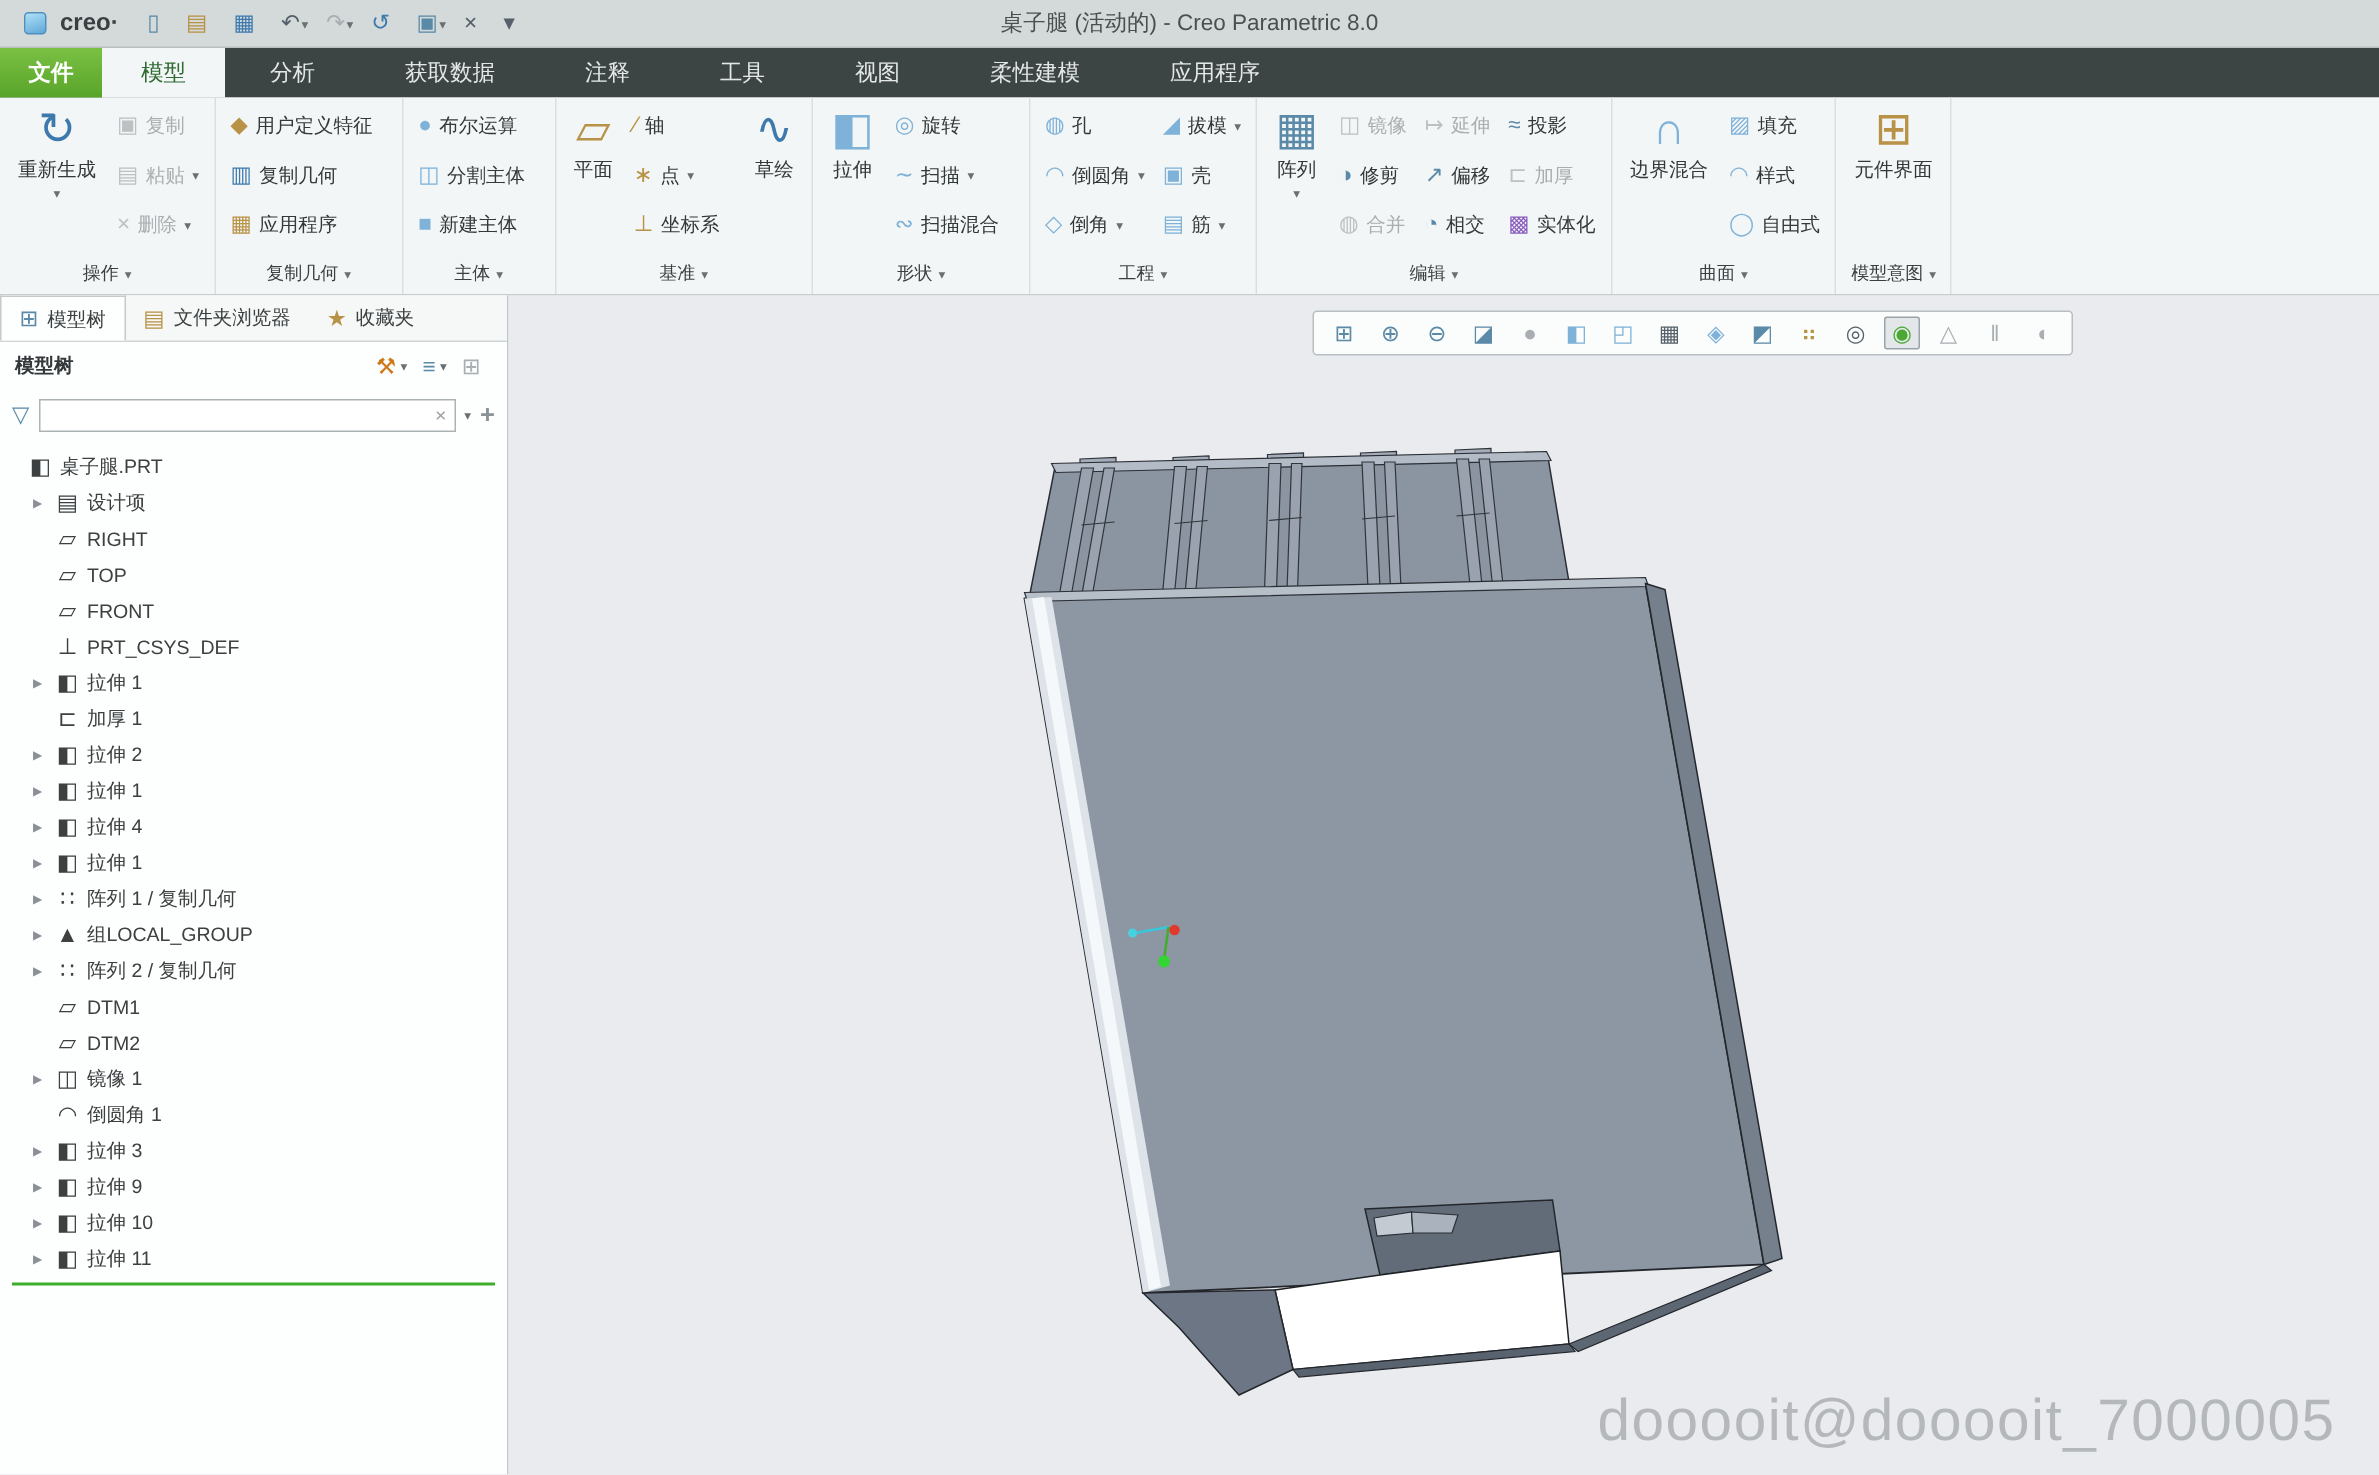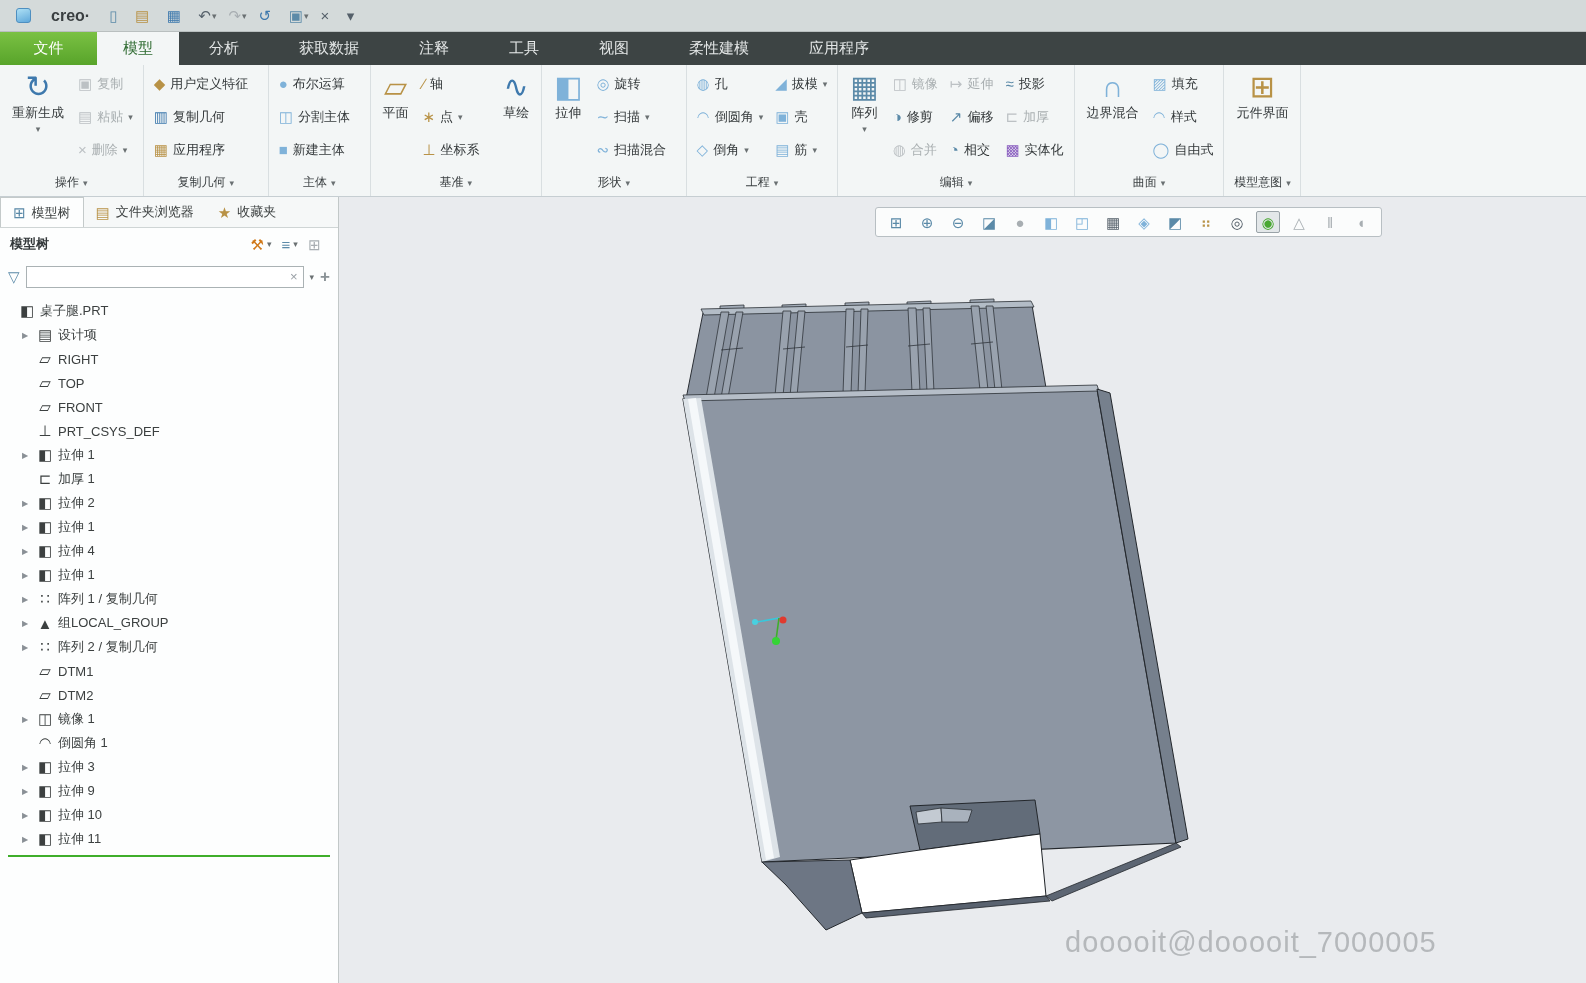--- a/index.html
+++ b/index.html
@@ -2,36 +2,36 @@
 <html><head>
 <meta charset="utf-8">
 <style>
   * { margin:0; padding:0; box-sizing:border-box; }
   html,body { width:1586px; height:983px; overflow:hidden;
     font-family:"Liberation Sans", sans-serif; background:#e9ebee; }
 
   
   .titlebar { position:relative; height:32px; background:#d4dada;
     border-bottom:1px solid #b9bfbf; display:flex; align-items:center; }
-  .logo { display:flex; align-items:center; gap:20px; padding:0 14px 0 16px;
+  .logo { display:flex; align-items:center; gap:9px; padding:0 14px 0 16px;
     font-size:16px; font-weight:bold; color:#3a3f41; }
   .logo-cube { width:15px; height:15px; border-radius:3px;
     background:linear-gradient(160deg,#aee0f5 0%,#5fa8da 100%);
     border:1px solid #4e8fc0; display:inline-block; }
   .qa { display:flex; align-items:center; gap:2px; }
   .qabtn { display:flex; align-items:center; gap:1px; padding:2px 5px; border-radius:2px; }
   .qabtn .ic { font-size:15px; }
   .title { position:absolute; left:0; right:0; text-align:center; font-size:15px;
     color:#4a4f4f; pointer-events:none; }
 
   
   .tabbar { height:33px; background:#3d4444; display:flex; align-items:stretch; }
   .tab { color:#e4e7e7; font-size:15px; display:flex; align-items:center;
     justify-content:center; padding:0 30px; cursor:default; }
-  .tab.file { background:linear-gradient(#7ac143,#58a42a); color:#fff; width:97px; padding:0; }
+  .tab.file { background:linear-gradient(#7ac143,#58a42a); color:#fff; width:68px; padding:0;font-weight:bold; }
   .tab.active { background:#f3f6f6; color:#2f6b31; width:82px; padding:0; }
 
   
   .ribbon { height:132px; background:#f3f6f6; border-bottom:1px solid #c6ced2;
     display:flex; align-items:stretch; }
   .rgroup { display:flex; flex-direction:column; border-right:1px solid #d9dfe1;
     padding:2px 5px 0; }
   .rbody { display:flex; align-items:flex-start; gap:2px; flex:1; }
   .rlabel { margin-top:auto; display:flex; justify-content:center; align-items:center;
     gap:4px; font-size:12px; color:#3a3f41; padding:3px 2px 5px; }
@@ -86,21 +86,21 @@
   
   .viewport { position:relative; flex:1; background:#e9ebee; overflow:hidden; }
   .gtoolbar { position:absolute; left:536px; top:10px; display:flex; align-items:center;
     gap:7px; background:#fbfcfc; border:1px solid #b8bfc3; border-radius:3px;
     padding:3px 8px; }
   .gbtn { width:24px; height:22px; display:flex; align-items:center; justify-content:center;
     border:1px solid transparent; border-radius:2px; }
   .gbtn .ic { font-size:15px; }
   .gbtn.active { background:#e3e7e9; border-color:#9aa3a8; }
   .model-svg { position:absolute; inset:0; }
-  .watermark { position:absolute; left:726px; top:729px; font-size:29px; color:#b5b8bb;
+  .watermark { position:absolute; left:726px; top:729px; font-size:39px; color:#b5b8bb;
     letter-spacing:1px; }
 </style>
 </head>
 <body>
 
 <div class="titlebar">
   <div class="logo">
     <span class="logo-cube"></span>
     <span>creo·</span>
   </div>
@@ -144,20 +144,21 @@
       <div class="qabtn">
         <span class="ic c-dark">×</span>
         <span class="dar" style="visibility: hidden;">▾</span>
       </div>
 
       <div class="qabtn">
         <span class="ic c-dark">▾</span>
         <span class="dar" style="visibility: hidden;">▾</span>
       </div>
     </div>
+  <div class="title">桌子腿 (活动的) - Creo Parametric 8.0</div>
 </div>
 
 <div class="tabbar">
 
     <div class="tab file">
       <span>文件</span>
     </div>
 
     <div class="tab active">
       <span>模型</span>

